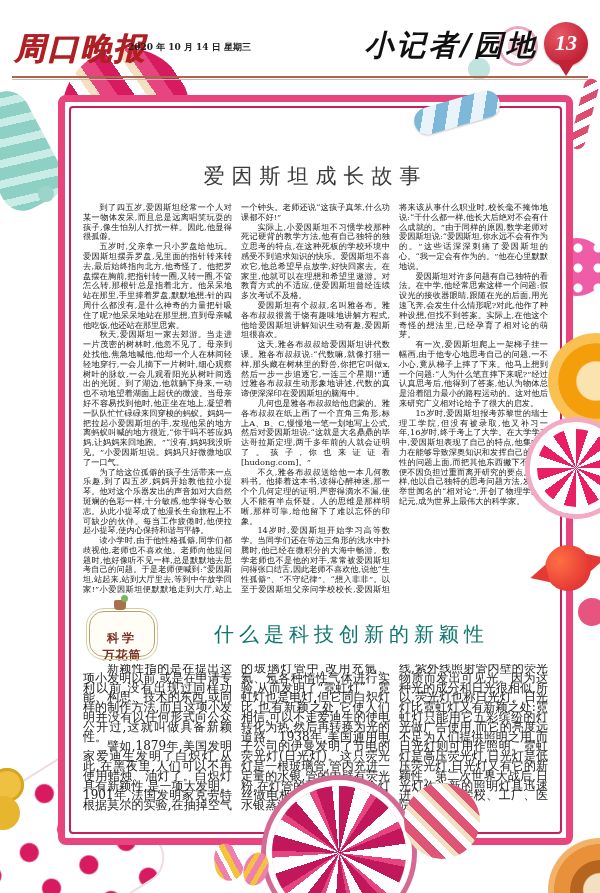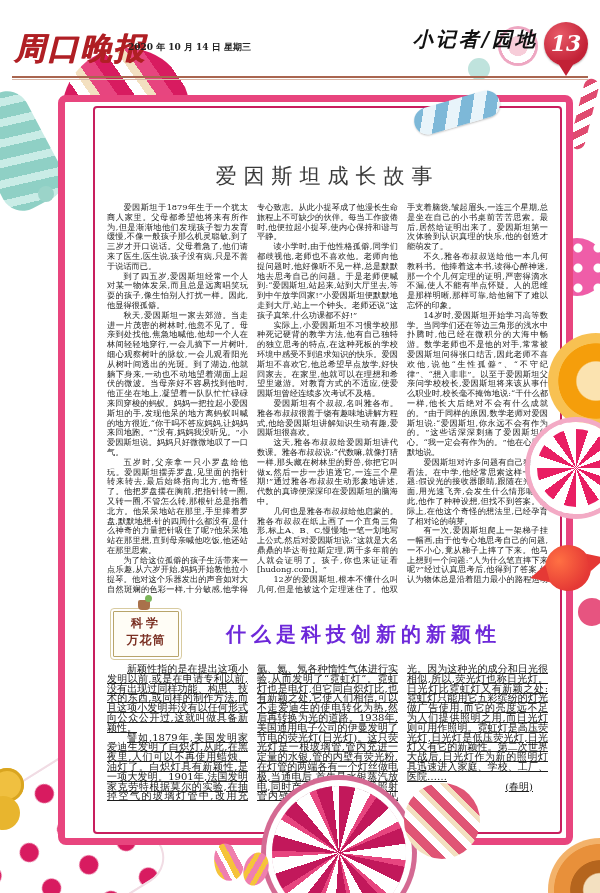--- a/index.html
+++ b/index.html
@@ -12,37 +12,37 @@
   
   .masthead { position:absolute; left:0; top:0; width:600px; height:84px; z-index:5; }
   .paper-logo {
     position:absolute; left:14px; top:28px; font-size:31px; font-weight:bold;
     font-style:italic; color:#b01f24; letter-spacing:2px;
     text-shadow:1px 0 0 #b01f24;
   }
   .paper-date { position:absolute; left:128px; top:41px; font-size:9px; font-weight:bold; color:#222; }
   .paper-info { position:absolute; left:15px; top:59px; font-size:8px; color:#333; letter-spacing:0.5px; }
   .section-title {
-    position:absolute; right:62px; top:26px; font-size:20px; font-weight:bold;
+    position:absolute; right:62px; top:26px; font-size:29px; font-weight:bold;
     font-style:italic; color:#111; letter-spacing:3px;
   }
   .page-pin { position:absolute; right:12px; top:22px; width:44px; height:56px; }
   .pin-circle {
     position:absolute; left:0; top:0; width:44px; height:44px; border-radius:50%;
     background:radial-gradient(circle at 35% 30%, #e85a68, #c22136 70%);
     box-shadow:0 1px 2px rgba(0,0,0,.3);
   }
   .pin-tail {
     position:absolute; left:12px; top:38px; width:0; height:0;
     border-left:10px solid transparent; border-right:10px solid transparent;
     border-top:16px solid #c22136;
   }
   .pin-number {
     position:absolute; left:0; top:8px; width:44px; text-align:center;
-    color:#fff; font-size:22px; font-style:italic; font-weight:bold;
+    color:#fff; font-size:22px; font-style:italic; font-weight:bold;font-family:Liberation Serif, serif;
   }
   .header-rule { position:absolute; left:12px; right:12px; top:76px; height:2px; background:#a9654f; }
   .header-rule2 { position:absolute; left:12px; right:12px; top:79px; height:1px; background:#d8b7a8; }
 
   
   .deco { position:absolute; pointer-events:none; }
   .z1 { z-index:1; } .z3 { z-index:3; }
   .stripe-ball-tl {
     left:62px; top:48px; width:128px; height:128px; border-radius:50%;
     background:repeating-linear-gradient(55deg,#d81b60 0 14px,#fff 14px 24px,#f3e0c0 24px 32px,#e7457f 32px 46px);
@@ -108,51 +108,51 @@
     background:radial-gradient(circle,#f3e0c0 0 22%,#b5651d 24% 40%,#e8903a 41% 62%,#f3b26a 63%); }
 
   
   .frame {
     position:absolute; left:58px; top:95px; width:515px; height:750px; z-index:2;
     background:#fff; border:7px solid #e8457e; border-radius:8px;
   }
   .frame-inner {
     position:absolute; left:4px; top:4px; right:4px; bottom:4px;
     border:2px solid #c81e5e; border-radius:4px;
-    padding:10px 12px 0 12px; overflow:hidden;margin-left:24px;
+    padding:10px 12px 0 12px; overflow:hidden;
   }
   .a1-title {
     margin-top:44px; text-align:center; font-size:21px; letter-spacing:7px;
     color:#3a3a3a; font-weight:normal;
   }
   .a1-body {
     margin-top:13px; height:398px; overflow:hidden;
     column-count:3; column-gap:9px; column-fill:auto;
     font-size:8.2px; line-height:9.8px; text-align:justify; color:#1c1c1c;
   }
   .a1-body p, .a2-body p { text-indent:2em; margin:0; }
   .byline { text-align:right; text-indent:0 !important; padding-right:1.5em; }
 
   .a2-head { margin-top:7px; display:flex; align-items:center; height:52px; }
   .sci-badge {
     position:relative; width:66px; height:46px; margin-left:6px; flex:0 0 auto;
     border:1px solid #b8a46a; outline:1px solid #d8cba0; outline-offset:2px;
-    border-radius:1px; text-align:center; padding-top:3px; background:#fffdf6;
+    border-radius:15px; text-align:center; padding-top:18px; background:#fffdf6;
   }
   .sci-badge .l1 { font-size:12px; font-weight:bold; color:#7a2f22; letter-spacing:3px; }
   .sci-badge .l2 { font-size:12px; font-weight:bold; color:#7a2f22; letter-spacing:1px; }
   .pot-icon { position:absolute; left:24px; top:-12px; width:12px; height:10px;
     background:#a9714b; border-radius:2px 2px 4px 4px; }
   .pot-icon:before { content:""; position:absolute; left:7px; top:-5px; width:7px; height:7px;
     border-radius:50%; background:#7cb65a; }
-  .a2-title { flex:1; text-align:center; font-size:20px; letter-spacing:5px; color:#6d28d9; font-weight:bold; }
+  .a2-title { flex:1; text-align:center; font-size:20px; letter-spacing:5px; color:#0f766e; font-weight:normal; }
   .a2-body {
     margin-top:4px; height:152px; overflow:hidden;
     column-count:3; column-gap:9px; column-fill:balance;
-    font-size:10px; line-height:9.8px; text-align:justify; color:#1c1c1c;text-decoration:underline;
+    font-size:12px; line-height:9.8px; text-align:justify; color:#1c1c1c;
   }
 </style>
 </head>
 <body>
 
 <div class="deco stripe-ball-tl z1"></div>
 <div class="deco teal-candy z1"></div>
 <div class="deco teal-dot1 z1"></div>
 <div class="deco teal-dot2 z1"></div>
 <div class="deco candy-tr1 z1"></div>
@@ -176,31 +176,29 @@
   <div class="header-rule"></div>
   <div class="header-rule2"></div>
 </div>
 
 <div class="frame">
   <div class="frame-inner">
 
     <h1 class="a1-title">爱因斯坦成长故事</h1>
 
     <div class="a1-body">
-      <p>爱因斯坦于1879年生于一个犹太商人家里。父母都希望他将来有所作为,但是渐渐地他们发现孩子智力发育缓慢,不像一般孩子那么机灵聪敏,到了三岁才开口说话。父母着急了,他们请来了医生,医生说,孩子没有病,只是不善于说话而已。</p>
       <p>到了四五岁,爱因斯坦经常一个人对某一物体发呆,而且总是远离唱笑玩耍的孩子,像生怕别人打扰一样。因此,他显得很孤僻。</p>
+      <p>五岁时,父亲拿一只小罗盘给他玩。爱因斯坦摆弄罗盘,见里面的指针转来转去,最后始终指向北方,他奇怪了。他把罗盘摆在胸前,把指针转一圈,又转一圈,不管怎么转,那根针总是指着北方。他呆呆地站在那里,手里捧着罗盘,默默地想:针的四周什么都没有,是什么神奇的力量把针吸住了呢?他呆呆地站在那里想,直到母亲喊他吃饭,他还站在那里思索。</p>
       <p>秋天,爱因斯坦一家去郊游。当走进一片茂密的树林时,他忽不见了。母亲到处找他,焦急地喊他,他却一个人在林间轻轻地穿行,一会儿摘下一片树叶,细心观察树叶的脉纹,一会儿观看阳光从树叶间透出的光斑。到了湖边,他就躺下身来,一动也不动地望着湖面上起伏的微波。当母亲好不容易找到他时,他正坐在地上,凝望着一队队忙忙碌碌来回穿梭的蚂蚁。妈妈一把拉起小爱因斯坦的手,发现他呆的地方离蚂蚁叫喊的地方很近,“你干吗不答应妈妈,让妈妈来回地跑。”“没有,妈妈我没听见。”小爱因斯坦说。妈妈只好微微地叹了一口气。</p>
-      <p>五岁时,父亲拿一只小罗盘给他玩。爱因斯坦摆弄罗盘,见里面的指针转来转去,最后始终指向北方,他奇怪了。他把罗盘摆在胸前,把指针转一圈,又转一圈,不管怎么转,那根针总是指着北方。他呆呆地站在那里,手里捧着罗盘,默默地想:针的四周什么都没有,是什么神奇的力量把针吸住了呢?他呆呆地站在那里想,直到母亲喊他吃饭,他还站在那里思索。</p>
-      <p>为了给这位孤僻的孩子生活带来一点乐趣,从六岁开始,妈妈开始教他拉小提琴。他对这个乐器发出的声音如对大自然斑斓的色彩一样,十分敏感,他学得专心致志。从此小提琴成了他漫长生命旅程上不可缺少的伙伴。每当工作疲倦时,他便拉起小提琴,使内心保持和谐与平静。</p>
+      <p>为了给这位孤僻的孩子生活带来一点乐趣,到了四五岁,妈妈开始教他拉小提琴。他对这个乐器发出的声音如对大自然斑斓的色彩一样,十分敏感,他学得专心致志。从此小提琴成了他漫长生命旅程上不可缺少的伙伴。每当工作疲倦时,他便拉起小提琴,使内心保持和谐与平静。</p>
       <p>读小学时,由于他性格孤僻,同学们都歧视他,老师也不喜欢他。老师向他提问题时,他好像听不见一样,总是默默地去思考自己的问题。于是老师便喊到:“爱因斯坦,站起来,站到大厅里去,等到中午放学回家!”小爱因斯坦便默默地走到大厅,站上一个钟头。老师还说“这孩子真笨,什么功课都不好!”</p>
       <p>实际上,小爱因斯坦不习惯学校那种死记硬背的教学方法,他有自己独特的独立思考的特点,在这种死板的学校环境中感受不到追求知识的快乐。爱因斯坦不喜欢它,他总希望早点放学,好快回家去。在家里,他就可以在理想和希望里遨游。对教育方式的不适应,使爱因斯坦曾经连续多次考试不及格。</p>
       <p>爱因斯坦有个叔叔,名叫雅各布。雅各布叔叔很善于饶有趣味地讲解方程式,他给爱因斯坦讲解知识生动有趣,爱因斯坦很喜欢。</p>
       <p>这天,雅各布叔叔给爱因斯坦讲代数课。雅各布叔叔说:“代数嘛,就像打猎一样,那头藏在树林里的野兽,你把它叫做x,然后一步一步追逐它,一连三个星期!”通过雅各布叔叔生动形象地讲述,代数的真谛便深深印在爱因斯坦的脑海中。</p>
       <p>几何也是雅各布叔叔给他启蒙的。雅各布叔叔在纸上画了一个直角三角形,标上A、B、C,慢慢地一笔一划地写上公式,然后对爱因斯坦说:“这就是大名鼎鼎的毕达哥拉斯定理,两千多年前的人就会证明了。孩子,你也来证证看[hudong.com]。”</p>
-      <p>12岁的爱因斯坦,根本不懂什么叫几何,但是他被这个定理迷住了。他双手支着脑袋,皱起眉头,一连三个星期,总是坐在自己的小书桌前苦苦思索。最后,居然给证明出来了。爱因斯坦第一次体验到认识真理的快乐,他的创造才能萌发了。</p>
       <p>不久,雅各布叔叔送给他一本几何教科书。他捧着这本书,读得心醉神迷,那一个个几何定理的证明,严密得滴水不漏,使人不能有半点怀疑。人的思维是那样明晰,那样可靠,给他留下了难以忘怀的印象。</p>
       <p>14岁时,爱因斯坦开始学习高等数学。当同学们还在等边三角形的浅水中扑腾时,他已经在微积分的大海中畅游。数学老师也不是他的对手,常常被爱因斯坦问得张口结舌,因此老师不喜欢他,说他“生性孤僻”、“不守纪律”、“想入非非”。以至于爱因斯坦父亲问学校校长,爱因斯坦将来该从事什么职业时,校长毫不掩饰地说:“干什么都一样,他长大后绝对不会有什么成就的。”由于同样的原因,数学老师对爱因斯坦说:“爱因斯坦,你永远不会有作为的。”这些话深深刺痛了爱因斯坦的心。“我一定会有作为的。”他在心里默默地说。</p>
       <p>爱因斯坦对许多问题有自己独特的看法。在中学,他经常思索这样一个问题:假设光的接收器眼睛,跟随在光的后面,用光速飞奔,会发生什么情形呢?对此,他作了种种设想,但找不到答案。实际上,在他这个奇怪的想法里,已经孕育了相对论的萌芽。</p>
       <p>有一次,爱因斯坦爬上一架梯子挂一幅画,由于他专心地思考自己的问题,一不小心,竟从梯子上摔了下来。他马上想到一个问题:“人为什么笔直摔下来呢?”经过认真思考后,他得到了答案,他认为物体总是沿着阻力最小的路程运动的。这对他后来研究广义相对论给予了很大的启发。</p>
       <p>15岁时,爱因斯坦报考苏黎世的瑞士理工学院,但没有被录取,他又补习一年,16岁时,终于考上了大学。在大学学习中,爱因斯坦表现了自己的特点,他集中精力在能够导致深奥知识和发挥自己的创造性的问题上面,而把其他东西撇下不管,以便不因负担过重而离开研究的要点。就这样,他以自己独特的思考问题方法,发明了举世闻名的“相对论”,开创了物理学的新纪元,成为世界上最伟大的科学家。</p>
 
     </div>
 
     <div class="a2-head">
       <div class="sci-badge">

